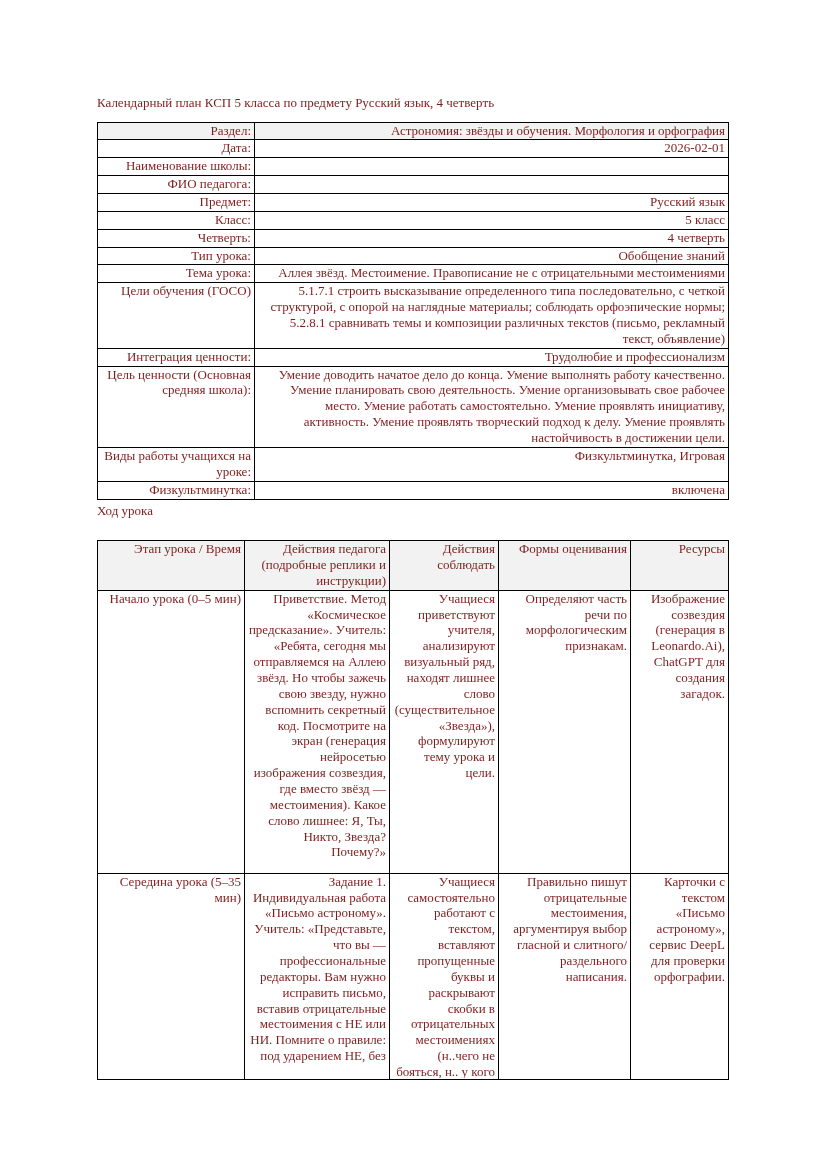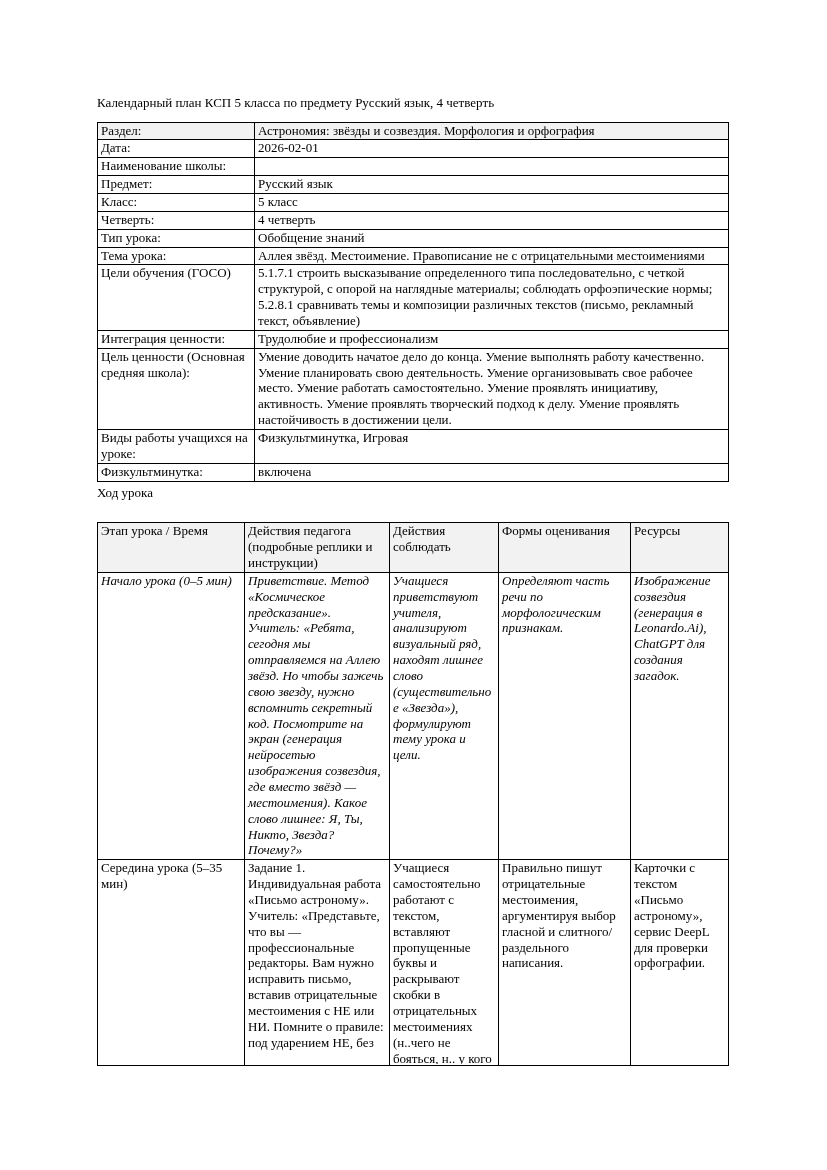--- a/index.html
+++ b/index.html
@@ -1,21 +1,21 @@
 <!DOCTYPE html>
 <html><head>
 <meta charset="utf-8">
 <style>
   html, body { margin: 0; padding: 0; background: #ffffff; }
   .page {
     position: relative;
     width: 755px;
     height: 1170px;
     background: #ffffff;
-    color: #000000;
+    color: #7f1d1d;
     font-family: "Liberation Serif", serif;
     overflow: hidden;
   }
   .content {
     position: absolute;
     left: 97px;
     top: 95px;
     width: 631px;
   }
   .doc-title {
@@ -28,62 +28,66 @@
   table {
     border-collapse: collapse;
     table-layout: fixed;
     width: 631px;
     font-size: 13px;
     line-height: 1.22;
   }
   td, th {
     border: 1px solid #000000;
     vertical-align: top;
-    text-align: left;
+    text-align: right;
     font-weight: normal;
     padding: 0px 3px 1px 3px;
     overflow: hidden;
     word-wrap: break-word;
   }
   .shaded { background: #f2f2f2; }
   .section-heading {
     font-size: 13px;
     font-weight: normal;
     margin: 3px 0 22px 0;
     line-height: 1.2;
   }
   
-  .hmin { min-height: 281px; font-style: italic; }
+  .hmin { min-height: 281px; }
   
   .clip { max-height: 204px; overflow: hidden; }
 </style>
 </head>
 <body>
 
 <div class="page">
   <div class="content">
 
     <p class="doc-title">Календарный план КСП 5 класса по предмету Русский язык, 4 четверть</p>
 
     <table>
       <colgroup>
           <col style="width:157px">
           <col style="width:474px">
         </colgroup>
       <tbody>
         <tr class="shaded" style="background: rgb(242, 242, 242);">
           <td>Раздел:</td>
-          <td>Астрономия: звёзды и созвездия. Морфология и орфография</td>
+          <td>Астрономия: звёзды и обучения. Морфология и орфография</td>
         </tr>
         <tr>
           <td>Дата:</td>
           <td>2026-02-01</td>
         </tr>
         <tr>
           <td>Наименование школы:</td>
+          <td></td>
+        </tr>
+        <tr>
+          <td>ФИО педагога:</td>
           <td></td>
         </tr>
         <tr>
           <td>Предмет:</td>
           <td>Русский язык</td>
         </tr>
         <tr>
           <td>Класс:</td>
           <td>5 класс</td>
         </tr>

